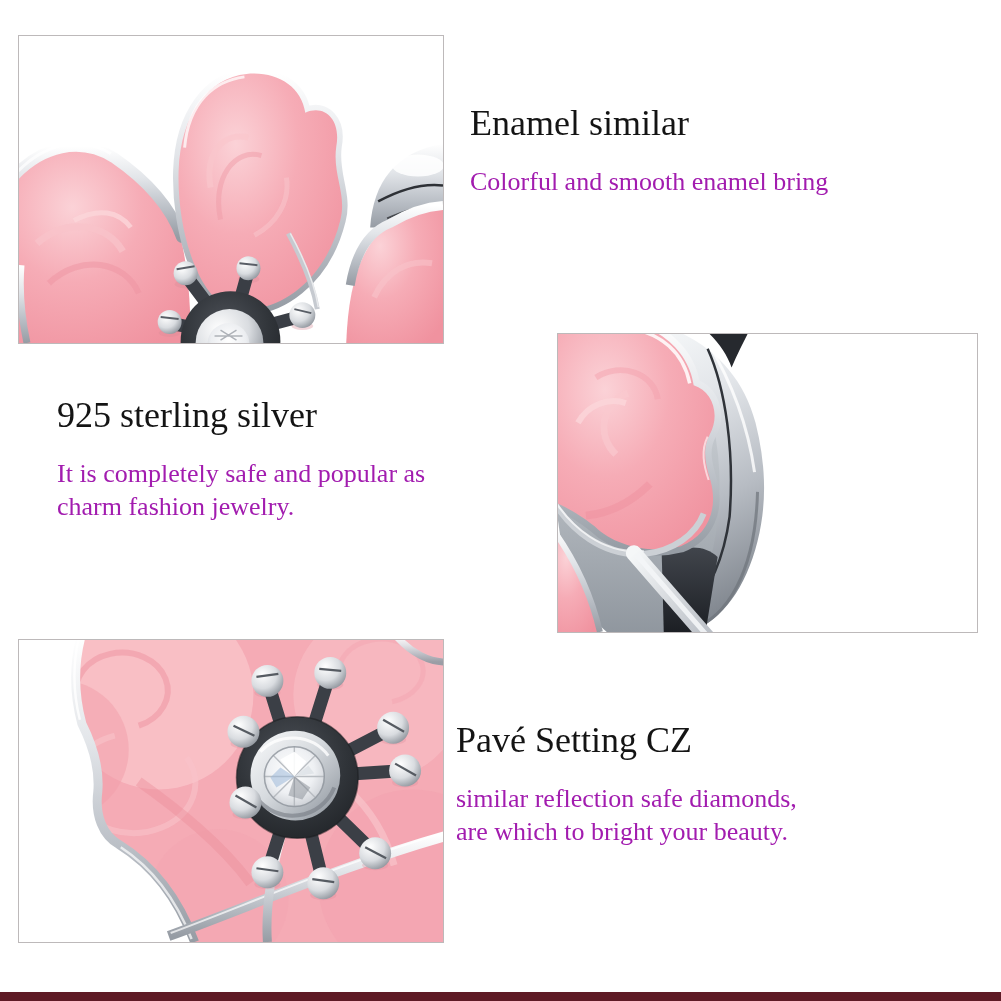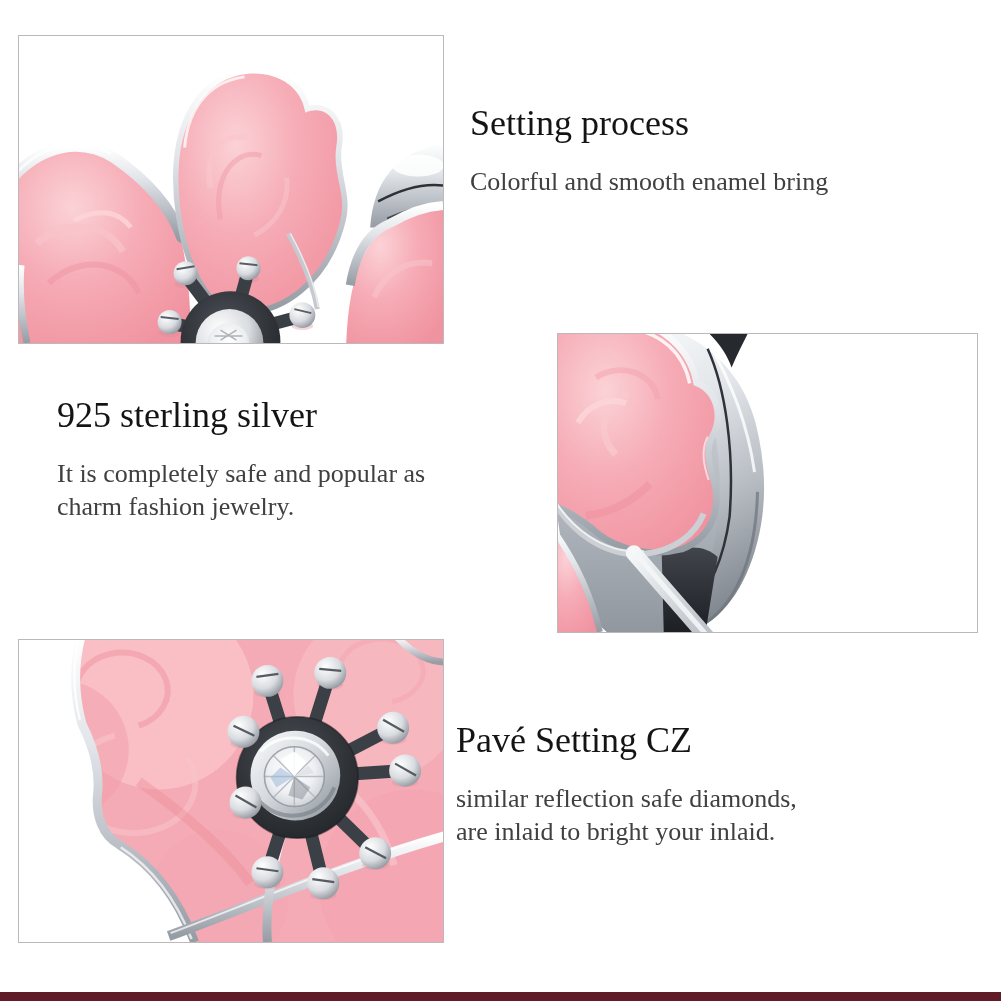--- a/index.html
+++ b/index.html
@@ -13,21 +13,21 @@
   }
   .photo svg{display:block;width:100%;height:100%;}
   .photo-top-left{left:18px;top:35px;width:426px;height:309px;}
   .photo-mid-right{left:557px;top:333px;width:421px;height:300px;}
   .photo-bottom-left{left:18px;top:639px;width:426px;height:304px;}
   .feature{position:absolute;}
   .feature h2{
     margin:0;font-size:36px;line-height:42px;font-weight:400;
     color:#141414;white-space:nowrap;
   }
-  .feature .body{margin:22px 0 0 0;font-size:26px;line-height:32.5px;color:#404040;}
+  .feature .body{margin:22px 0 0 0;font-size:26px;line-height:32.5px;color:#a21caf;}
   .feature .line{display:block;white-space:nowrap;}
   .f-enamel{left:470px;top:102px;}
   .f-silver{left:57px;top:394px;}
   .f-pave{left:456px;top:719px;}
   .footer-bar{position:absolute;left:0;top:992px;width:1001px;height:9px;background:#5f1b26;}
 </style>
 </head>
 <body>
 
 <div class="canvas">
@@ -121,21 +121,21 @@
           <circle cx="284" cy="280" r="13" fill="url(#p1ball)"></circle>
             <path d="M276,274 L293,278" stroke="#595e66" stroke-width="2" fill="none"></path>
           <circle cx="151" cy="287" r="12" fill="url(#p1ball)"></circle>
             <path d="M142,282 L160,284" stroke="#595e66" stroke-width="2" fill="none"></path>
         </g>
       </g>
     </svg>
   </figure>
 
   <section class="feature f-enamel">
-    <h2>Setting process</h2>
+    <h2>Enamel similar</h2>
     <p class="body">
       <span class="line">Colorful and smooth enamel bring</span>
     </p>
   </section>
 
   <section class="feature f-silver">
     <h2>925 sterling silver</h2>
     <p class="body">
       <span class="line">It is completely safe and popular as</span>
       <span class="line">charm fashion jewelry.</span>
@@ -335,18 +335,18 @@
             <path d="M215,86 L236,96" stroke="#565b62" stroke-width="2.2" fill="none"></path>
         </g>
       </g>
     </svg>
   </figure>
 
   <section class="feature f-pave">
     <h2>Pavé Setting CZ</h2>
     <p class="body">
       <span class="line">similar reflection safe diamonds,</span>
-      <span class="line">are inlaid to bright your inlaid.</span>
+      <span class="line">are which to bright your beauty.</span>
     </p>
   </section>
 
   <div class="footer-bar"></div>
 </div>
 
 </body></html>

